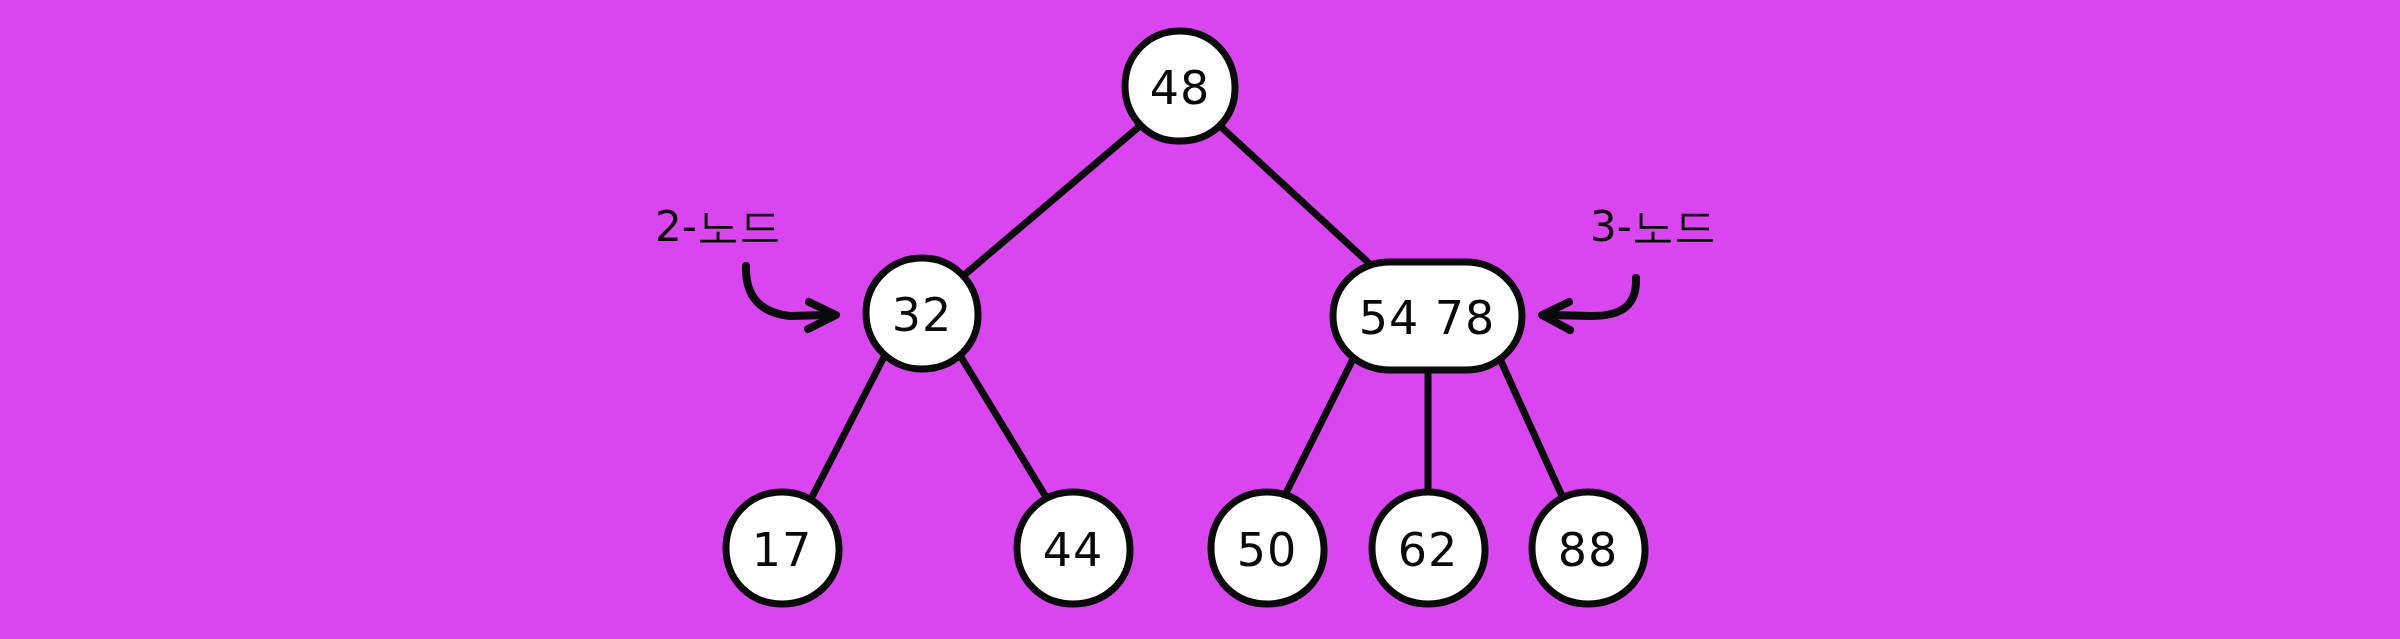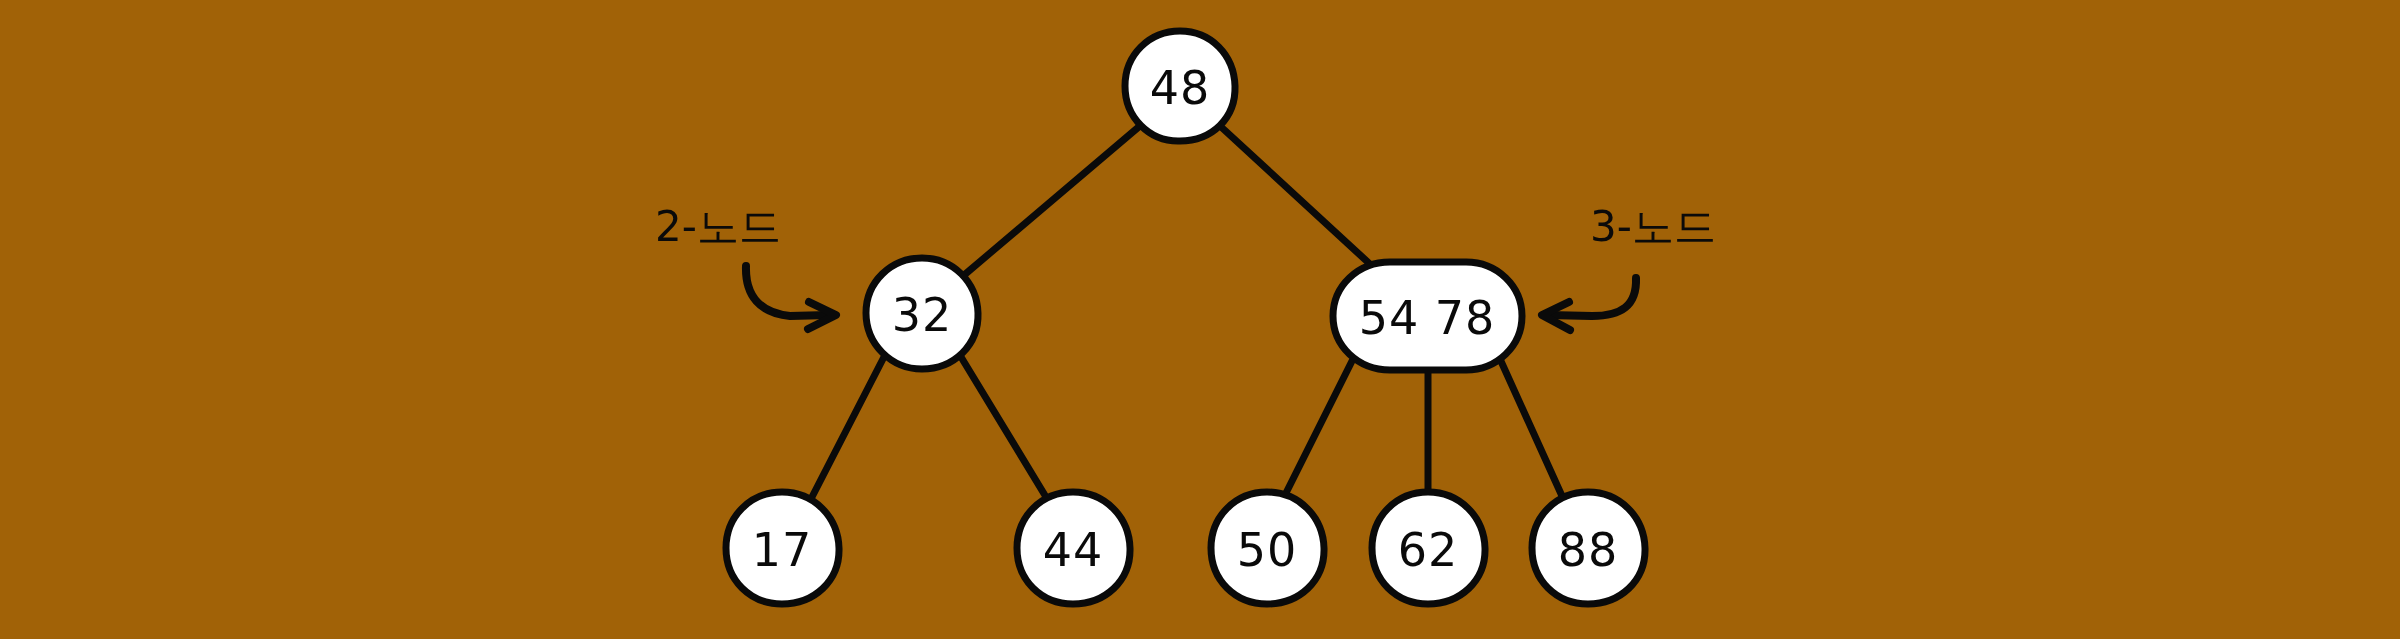--- a/index.html
+++ b/index.html
@@ -10,21 +10,21 @@
   body {
     width: 2400px;
     height: 639px;
     font-family: "DejaVu Sans", sans-serif;
     overflow: hidden;
   }
   #canvas-root {
     position: relative;
     width: 2400px;
     height: 639px;
-    background: #a16207;
+    background: #d946ef;
   }
   svg#tree-svg {
     position: absolute;
     top: 0;
     left: 0;
     width: 2400px;
     height: 639px;
     display: block;
   }
   .node-shape {

